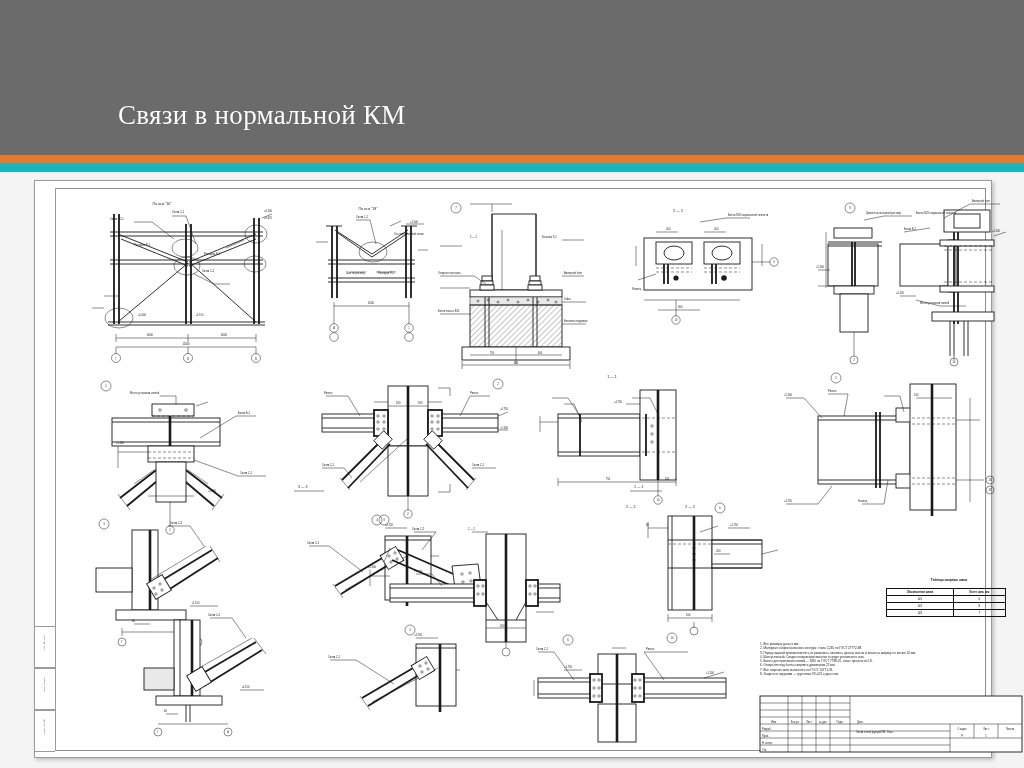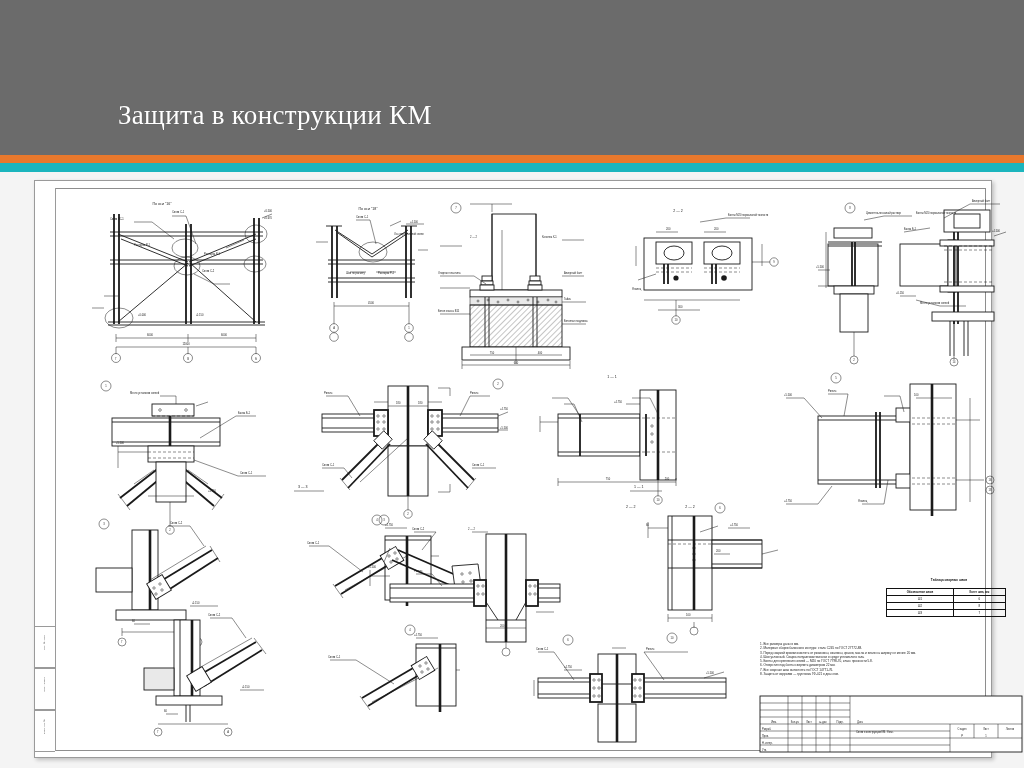--- a/index.html
+++ b/index.html
@@ -63,21 +63,21 @@
   .spec td,.spec th{border:.6px solid #111;padding:1px 2px;text-align:center;font-weight:normal;}
   .spec th{font-weight:bold;font-size:2.8px;}
   .spec-cap{position:absolute;font-size:3.1px;font-weight:bold;color:#111;}
 </style>
 </head>
 <body>
 
 <div id="slide">
 
   <div class="hdr-band"></div>
-  <div class="hdr-title">Защита в конструкции КМ</div>
+  <div class="hdr-title">Связи в нормальной КМ</div>
   <div class="bar-orange"></div>
   <div class="bar-teal"></div>
 
   <div class="page">
     <div class="sheet-shadow">
       <div class="sheet-border"></div>
       <div class="sheet-inner"></div>
 
       <div class="left-strip">
         <div class="lsb" style="top:438px;height:42px;">

